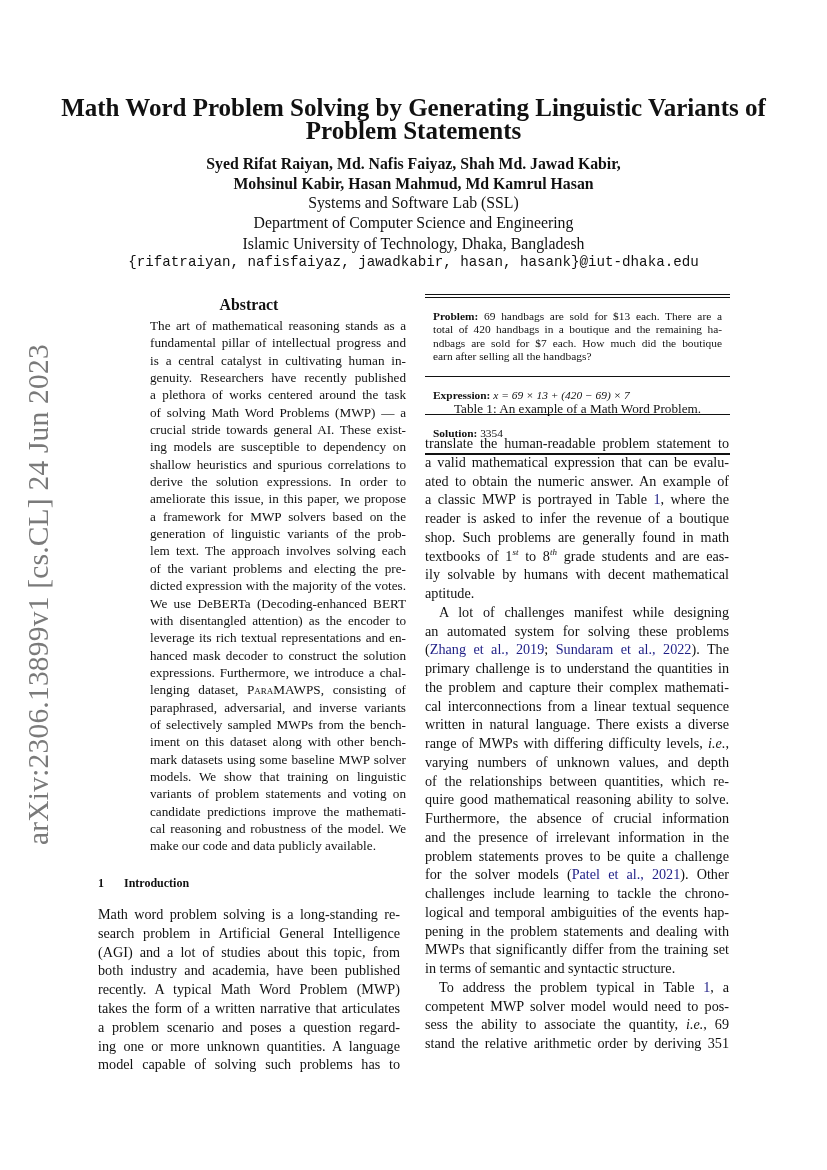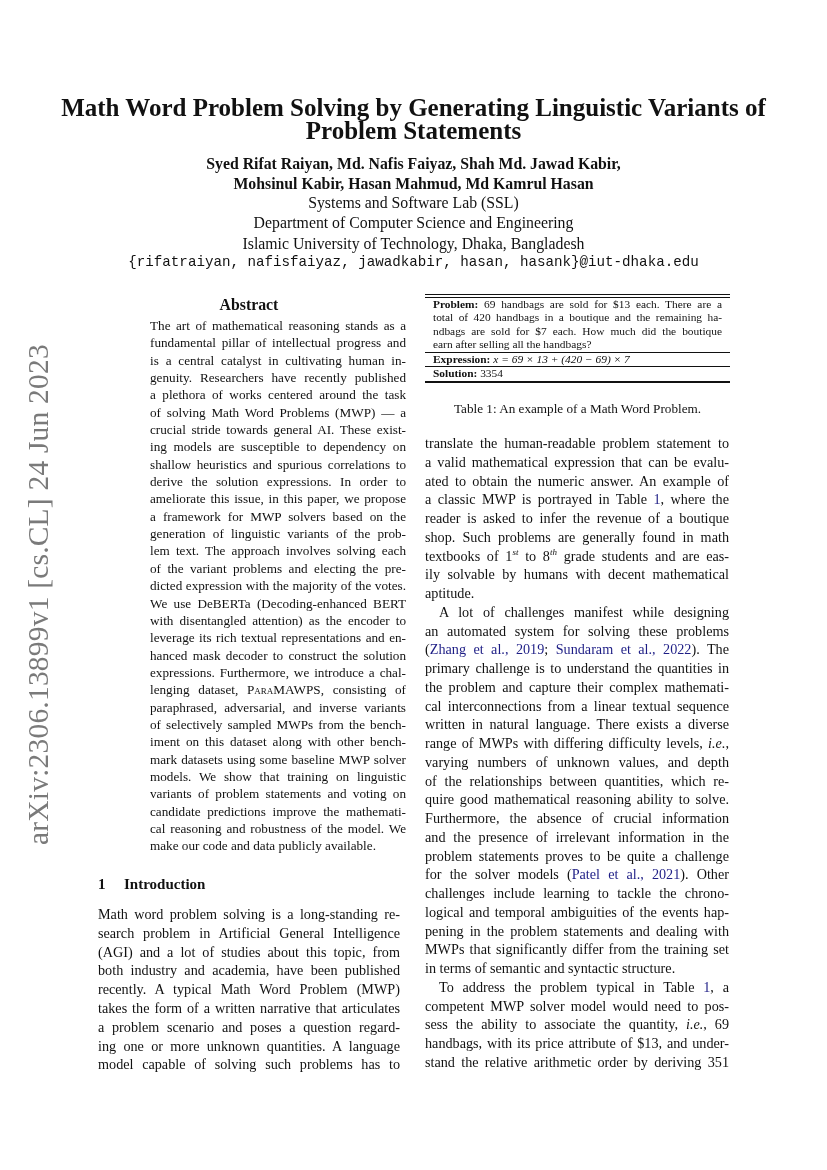--- a/index.html
+++ b/index.html
@@ -6,26 +6,26 @@
   body { width: 827px; height: 1170px; position: relative; overflow: hidden; font-family: "Liberation Serif", "DejaVu Serif", serif; color: #111; }
   .page { position: absolute; left: 0; top: 0; width: 827px; height: 1170px; }
   .arxiv-stamp { position: absolute; left: 22px; top: 845px; transform-origin: 0 0; transform: rotate(-90deg); font-family: "Liberation Serif", serif; font-size: 29.5px; color: #7a7a7a; white-space: nowrap; letter-spacing: 0.2px; }
   .title { position: absolute; left: 0; width: 827px; top: 96px; text-align: center; font-weight: bold; font-size: 25px; line-height: 23px; }
   .authors { position: absolute; left: 0; width: 827px; top: 154px; text-align: center; font-weight: bold; font-size: 15.8px; line-height: 20px; }
   .affil { position: absolute; left: 0; width: 827px; top: 193px; text-align: center; font-size: 15.8px; line-height: 20.3px; }
   .emails { position: absolute; left: 0; width: 827px; top: 253px; text-align: center; font-family: "Liberation Mono", "DejaVu Sans Mono", monospace; font-size: 14.2px; line-height: 18px; }
   .abs-head { position: absolute; left: 98px; width: 302px; top: 296px; text-align: center; font-weight: bold; font-size: 15.8px; }
   .abs-text { position: absolute; left: 122px; width: 256px; top: 317px; font-size: 13.2px; line-height: 17.35px; text-align: justify; hyphens: manual; margin-left: 28px; }
   .sc { font-variant: small-caps; }
-  .sec-head { position: absolute; left: 98px; top: 876px; font-weight: bold; font-size: 15px; }
+  .sec-head { position: absolute; left: 98px; top: 876px; font-weight: bold; font-size: 12px; }
   .sec-head .num { display: inline-block; width: 26px; }
   .intro-text { position: absolute; left: 98px; width: 302px; top: 905px; font-size: 14.2px; line-height: 18.8px; text-align: justify; }
   .table { position: absolute; left: 425px; width: 305px; top: 294px; font-size: 11.4px; line-height: 13.5px; }
   .table .rule-top { border-top: 1.5px solid #111; margin-bottom: 1.5px; }
-  .table .row { border-top: 1px solid #111; padding: 0 8px; text-align: justify; }
+  .table .row { border-top: 1px solid #111; padding: 12px 8px; text-align: justify; }
   .table .row.last { border-bottom: 2.5px solid #111; }
   .table b { font-weight: bold; }
   .math { font-style: italic; }
   .caption { position: absolute; left: 420px; width: 315px; top: 401px; text-align: center; font-size: 13.2px; }
   .right-text { position: absolute; left: 425px; width: 304px; top: 434px; font-size: 14.2px; line-height: 18.75px; text-align: justify; }
   .right-text p { margin: 0; }
   .indent { text-indent: 14px; }
   .link { color: #1d1d85; text-decoration: none; }
   sup { font-size: 9px; line-height: 0; font-style: italic; }
   .line { display: block; text-align: justify; text-align-last: justify; white-space: nowrap; }
@@ -156,18 +156,17 @@
       <span class="line">challenges include learning to tackle the chrono-</span>
       <span class="line">logical and temporal ambiguities of the events hap-</span>
       <span class="line">pening in the problem statements and dealing with</span>
       <span class="line">MWPs that significantly differ from the training set</span>
       <span class="line end">in terms of semantic and syntactic structure.</span>
     </p>
     <p>
       <span class="line" style="padding-left:14px;"><span>To address the problem typical in Table </span><a class="link">1</a><span>, a</span></span>
       <span class="line">competent MWP solver model would need to pos-</span>
       <span class="line"><span>sess the ability to associate the quantity, </span><i>i.e.</i><span>, 69</span></span>
-      <span class="line">handbags, with its price attribute of $13, and under-</span>
       <span class="line">stand the relative arithmetic order by deriving 351</span>
     </p>
   </div>
 
 </div>
 
 </body></html>

